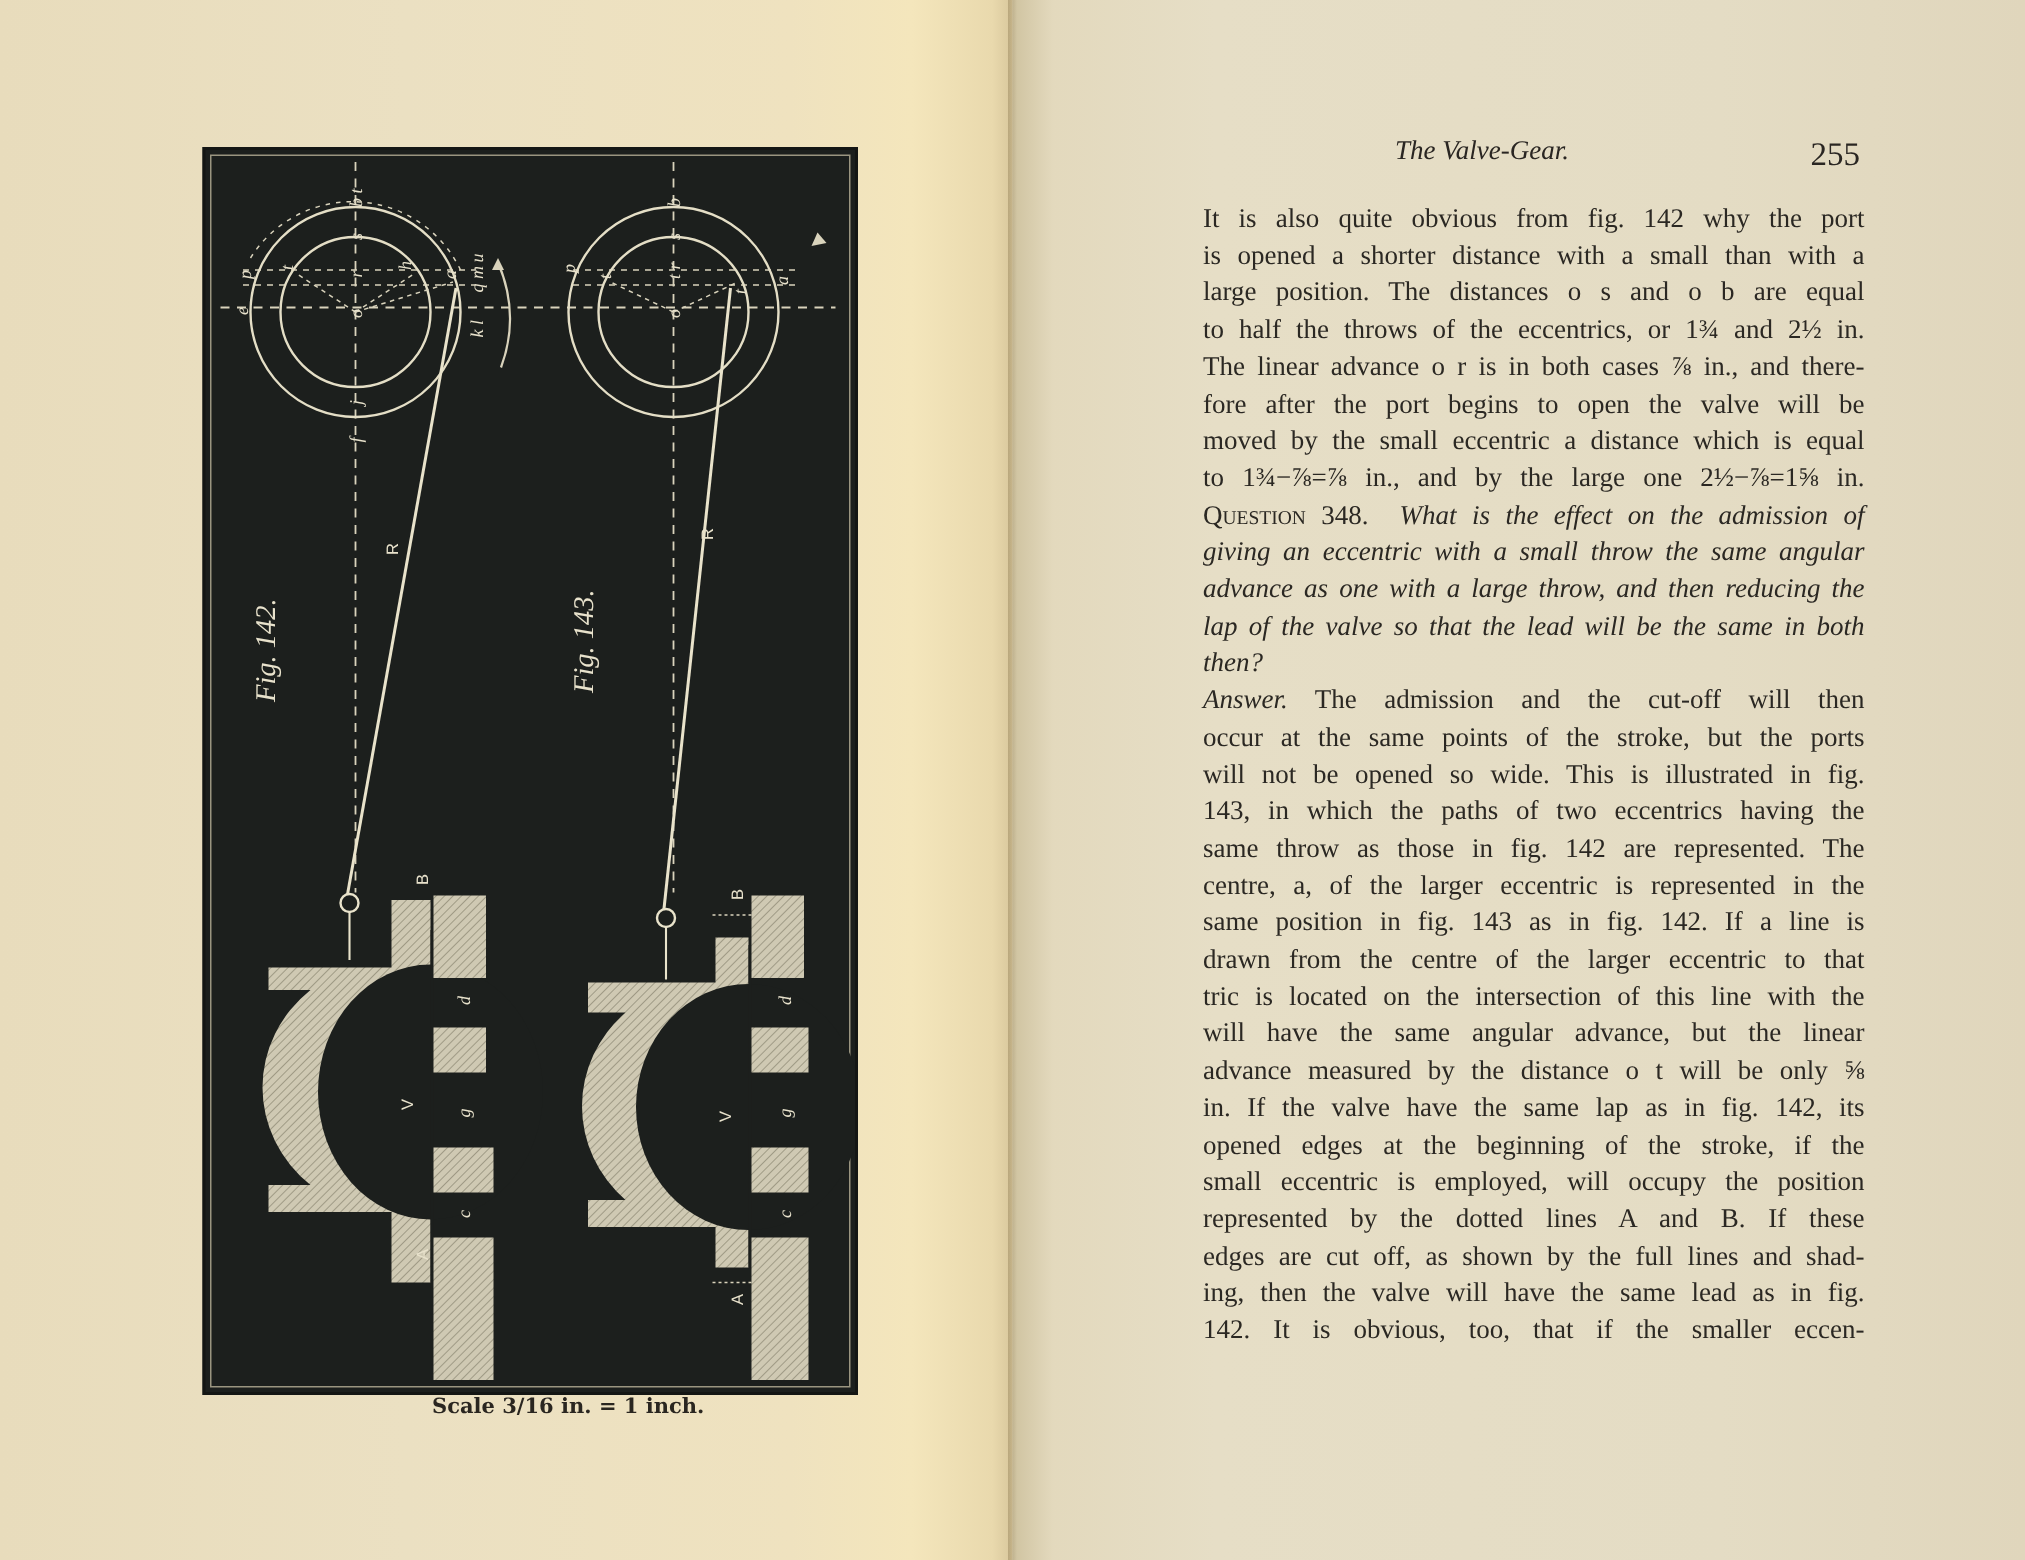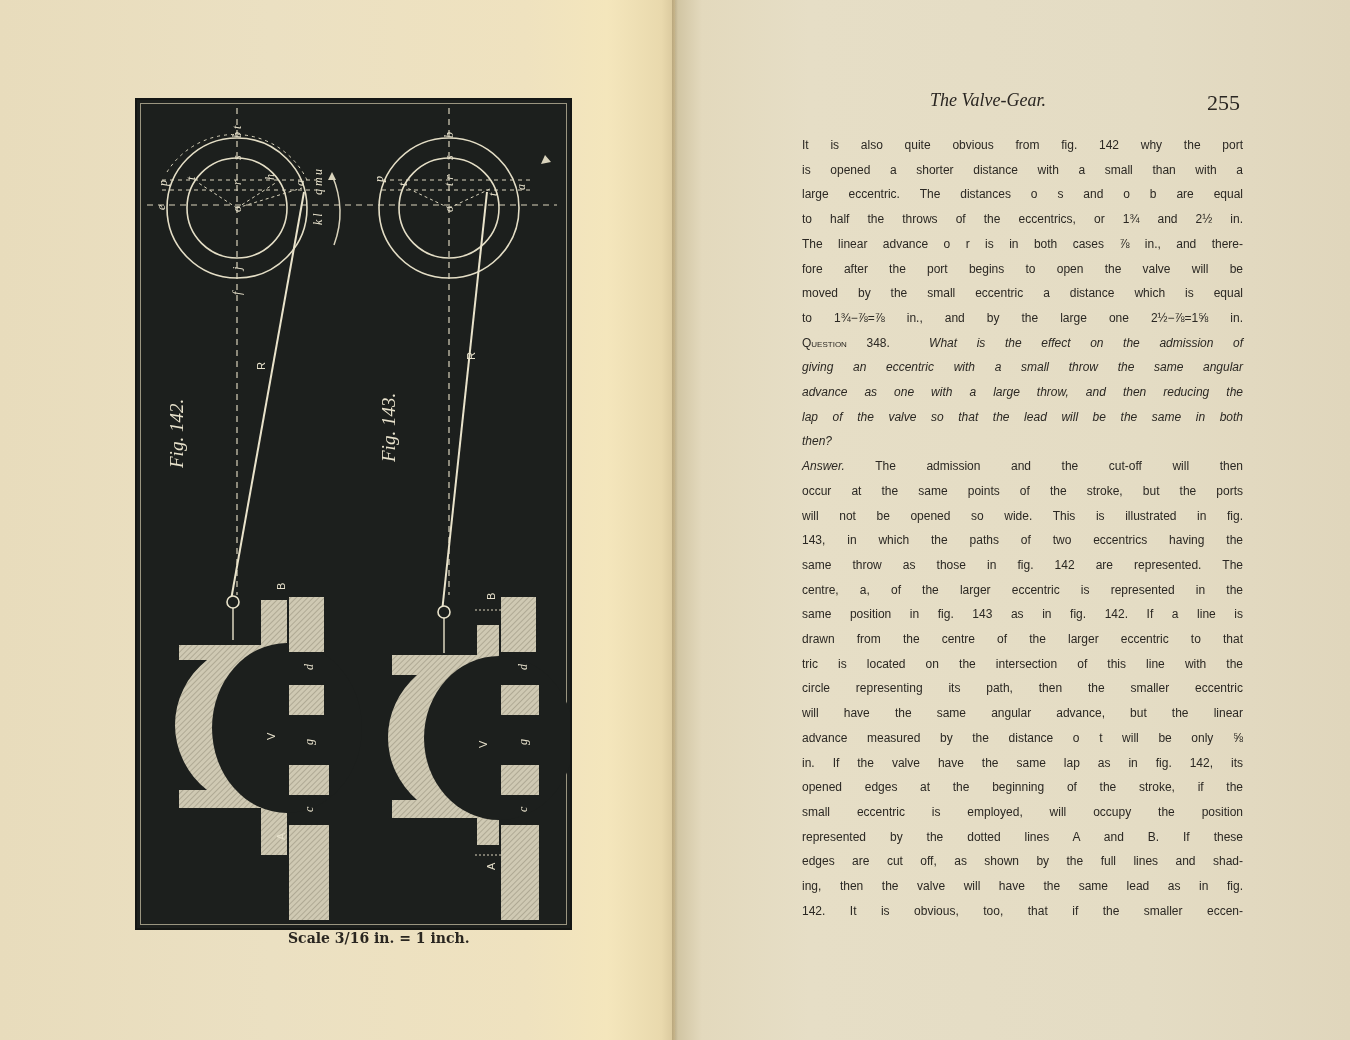--- a/index.html
+++ b/index.html
@@ -37,21 +37,21 @@
   .running-head {
     position:absolute; left:930px; top:90px; font-size:18px; font-style:italic; color:#2a2622;
     font-family:"Liberation Serif", serif;
   }
   .page-number {
     position:absolute; left:1207px; top:90px; font-size:22px; color:#2a2622;
     font-family:"Liberation Serif", serif;
   }
   .body-text {
     position:absolute; left:780px; top:133px; width:463px;
-    font-family:Liberation Sans, sans-serif; font-size:12px; line-height:24.7px; color:#2b2823;
+    font-family:Liberation Serif, serif; font-size:18px; line-height:24.7px; color:#2b2823;
     text-align:justify;
   }
   .para { margin:0; text-indent:22px; }
   .line { display:block; text-align:justify; text-align-last:justify; white-space:nowrap; }
   .line.last { text-align-last:left; }
   .q-label { font-variant:small-caps; }
   .italic { font-style:italic; }
   .fig-label {
     fill:#e8e2cc; font-family:"Liberation Serif", serif; font-style:italic; font-size:19px;
   }
@@ -188,21 +188,21 @@
   <div class="page-right"></div>
   <div class="gutter-shadow"></div>
 
   <div class="running-head">The Valve-Gear.</div>
   <div class="page-number">255</div>
 
   <div class="body-text">
     <div class="para">
       <span class="line">It is also quite obvious from fig. 142 why the port</span>
       <span class="line">is opened a shorter distance with a small than with a</span>
-      <span class="line">large eccentric.  The distances o s and o b are equal</span>
+      <span class="line">large position.  The distances o s and o b are equal</span>
       <span class="line">to half the throws of the eccentrics, or 1¾ and 2½ in.</span>
       <span class="line">The linear advance o r is in both cases ⅞ in., and there-</span>
       <span class="line">fore after the port begins to open the valve will be</span>
       <span class="line">moved by the small eccentric a distance which is equal</span>
       <span class="line">to 1¾−⅞=⅞ in., and by the large one 2½−⅞=1⅝ in.</span>
     </div>
     <div class="para">
       <span class="line"><span class="q-label">Question 348.</span>&nbsp; <span class="italic">What is the effect on the admission of</span></span>
       <span class="line italic">giving an eccentric with a small throw the same angular</span>
       <span class="line italic">advance as one with a large throw, and then reducing the</span>
@@ -212,21 +212,20 @@
     <div class="para">
       <span class="line"><span class="italic">Answer.</span> <span>The admission and the cut-off will then</span></span>
       <span class="line">occur at the same points of the stroke, but the ports</span>
       <span class="line">will not be opened so wide.  This is illustrated in fig.</span>
       <span class="line">143, in which the paths of two eccentrics having the</span>
       <span class="line">same throw as those in fig. 142 are represented.  The</span>
       <span class="line">centre, a, of the larger eccentric is represented in the</span>
       <span class="line">same position in fig. 143 as in fig. 142.  If a line is</span>
       <span class="line">drawn from the centre of the larger eccentric to that</span>
       <span class="line">tric is located on the intersection of this line with the</span>
-      <span class="line">circle representing its path, then the smaller eccentric</span>
       <span class="line">will have the same angular advance, but the linear</span>
       <span class="line">advance measured by the distance o t will be only ⅝</span>
       <span class="line">in.  If the valve have the same lap as in fig. 142, its</span>
       <span class="line">opened edges at the beginning of the stroke, if the</span>
       <span class="line">small eccentric is employed, will occupy the position</span>
       <span class="line">represented by the dotted lines A and B.  If these</span>
       <span class="line">edges are cut off, as shown by the full lines and shad-</span>
       <span class="line">ing, then the valve will have the same lead as in fig.</span>
       <span class="line">142.  It is obvious, too, that if the smaller eccen-</span>
     </div>

